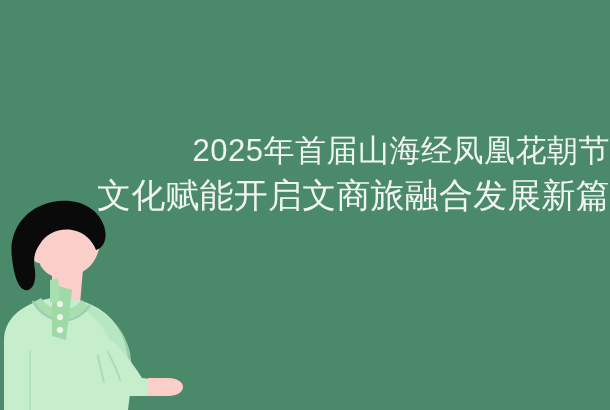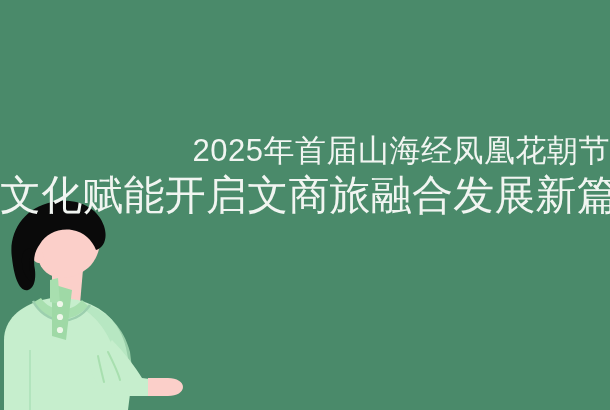--- a/index.html
+++ b/index.html
@@ -30,21 +30,21 @@
     line-height: 44px;
     letter-spacing: 0.5px;
     font-weight: 400;
     white-space: nowrap;
     user-select: none;
   }
   #headline .hl-line {
     display: block;
   }
   #headline .hl-line-2 {
-    font-size: 41px;
+    font-size: 34px;
     letter-spacing: 0.2px;
   }
 
   
   #watermark {
     position: absolute;
     right: 14px;
     bottom: 8px;
     color: rgba(255,255,255,0.82);
     font-size: 13.5px;

